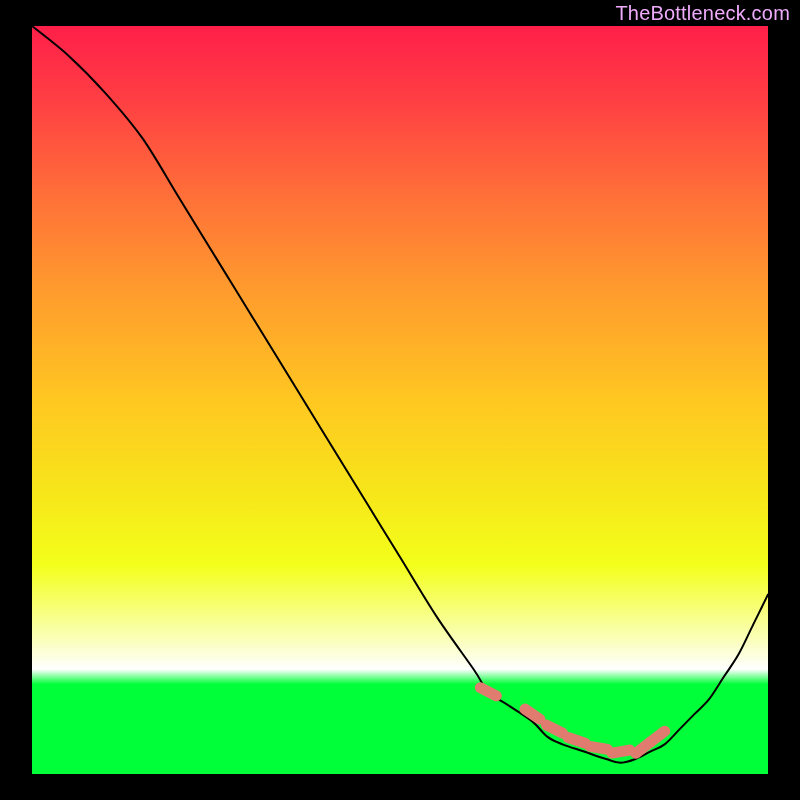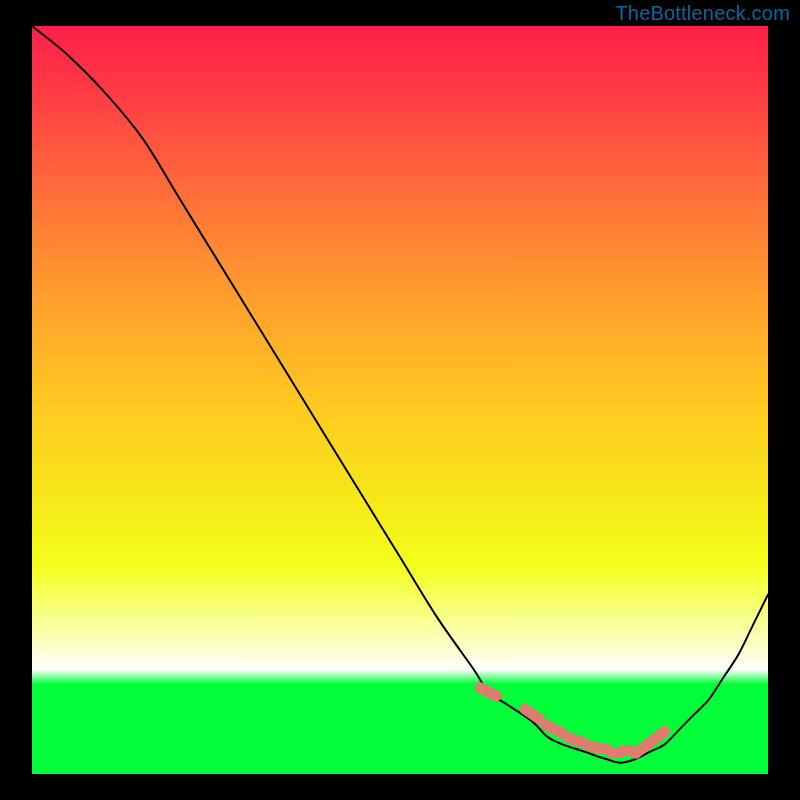--- a/index.html
+++ b/index.html
@@ -14,21 +14,21 @@
   .frame {
     position: relative;
     width: 800px;
     height: 800px;
     background: #000;
   }
   .watermark {
     position: absolute;
     top: 2px;
     right: 10px;
-    color: #0369a1;
+    color: #f0abfc;
     font-size: 20px;
     font-weight: 500;
     letter-spacing: 0.2px;
     z-index: 10;
   }
   .plot-area {
     position: absolute;
     left: 32px;
     top: 26px;
     width: 736px;

